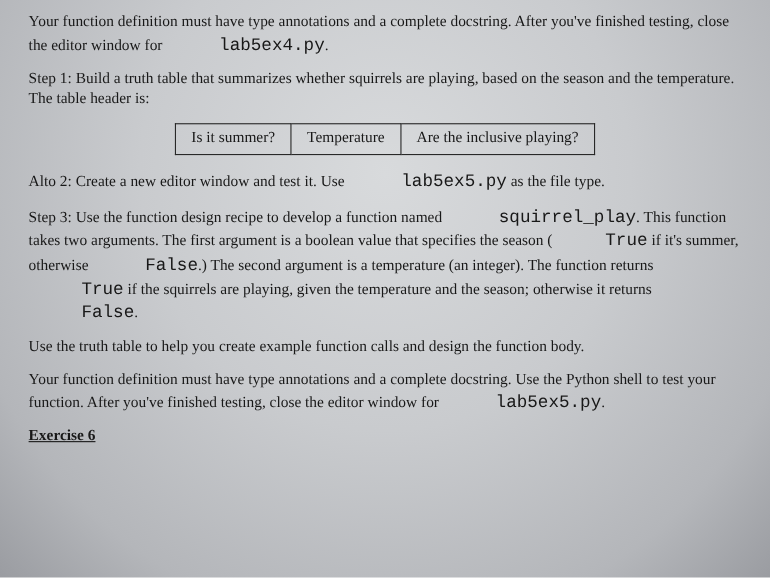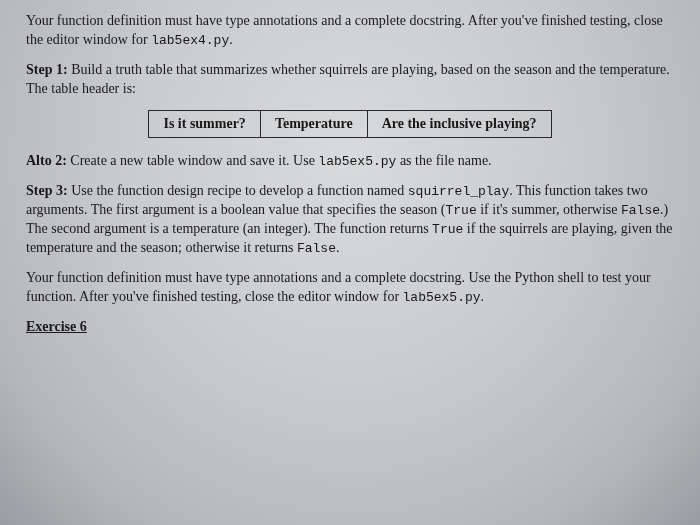--- a/index.html
+++ b/index.html
@@ -15,31 +15,31 @@
     line-height: 1.35;
     color: #1a1a1a;
     background: radial-gradient(ellipse at 50% 30%, #d8dadc 0%, #c9cbce 45%, #b4b6ba 80%, #9a9ca1 100%);
     padding: 12px 26px 0 26px;
     box-sizing: border-box;
   }
   .page {
     filter: contrast(1.02) brightness(0.99);
   }
   p { margin: 0 0 11px 0; }
-  .mono { font-family: "Courier New", Courier, monospace; font-size: 13px; }
-  .bold { font-weight: bold; margin-top: 14px; }
+  .mono { font-family: "Courier New", Courier, monospace; font-size: 16px; margin-left: 48px; }
+  .bold { font-weight: normal; margin-top: 14px; }
   .underline { text-decoration: underline; }
   table.truth {
     border-collapse: collapse;
     margin: 4px auto 14px auto;
   }
   table.truth td {
     border: 1.5px solid #2a2a2a;
     padding: 4px 14px;
-    font-weight: bold;
+    font-weight: normal;
     text-align: right;
   }
   .heading {
     font-weight: bold;
     margin-bottom: 10px;
   }
 </style>
 </head>
 <body>
 
@@ -59,27 +59,28 @@
     <tbody>
         <tr>
       <td>Is it summer?</td>
       <td>Temperature</td>
       <td>Are the inclusive playing?</td>
     </tr>
   </tbody>
     </table>
 
   <p>
-    <span class="bold">Alto 2:</span><span> Create a new table window and save it. Use </span><span class="mono">lab5ex5.py</span><span> as the file name.</span>
+    <span class="bold">Alto 2:</span><span> Create a new editor window and test it. Use </span><span class="mono">lab5ex5.py</span><span> as the file type.</span>
   </p>
 
   <p>
     <span class="bold">Step 3:</span><span> Use the function design recipe to develop a function named </span><span class="mono">squirrel_play</span><span>. This function takes two arguments. The first argument is a boolean value that specifies the season (</span><span class="mono">True</span><span> if it's summer, otherwise </span><span class="mono">False</span><span>.) The second argument is a temperature (an integer). The function returns </span><span class="mono">True</span><span> if the squirrels are playing, given the temperature and the season; otherwise it returns </span><span class="mono">False</span><span>.</span>
   </p>
 
+  <p>Use the truth table to help you create example function calls and design the function body.</p>
 
   <p>
     <span>Your function definition must have type annotations and a complete docstring. Use the Python shell to test your function. After you've finished testing, close the editor window for </span><span class="mono">lab5ex5.py</span><span>.</span>
   </p>
 
   <p class="heading underline" style="">Exercise 6</p>
 
 </div>
 
 </body></html>

